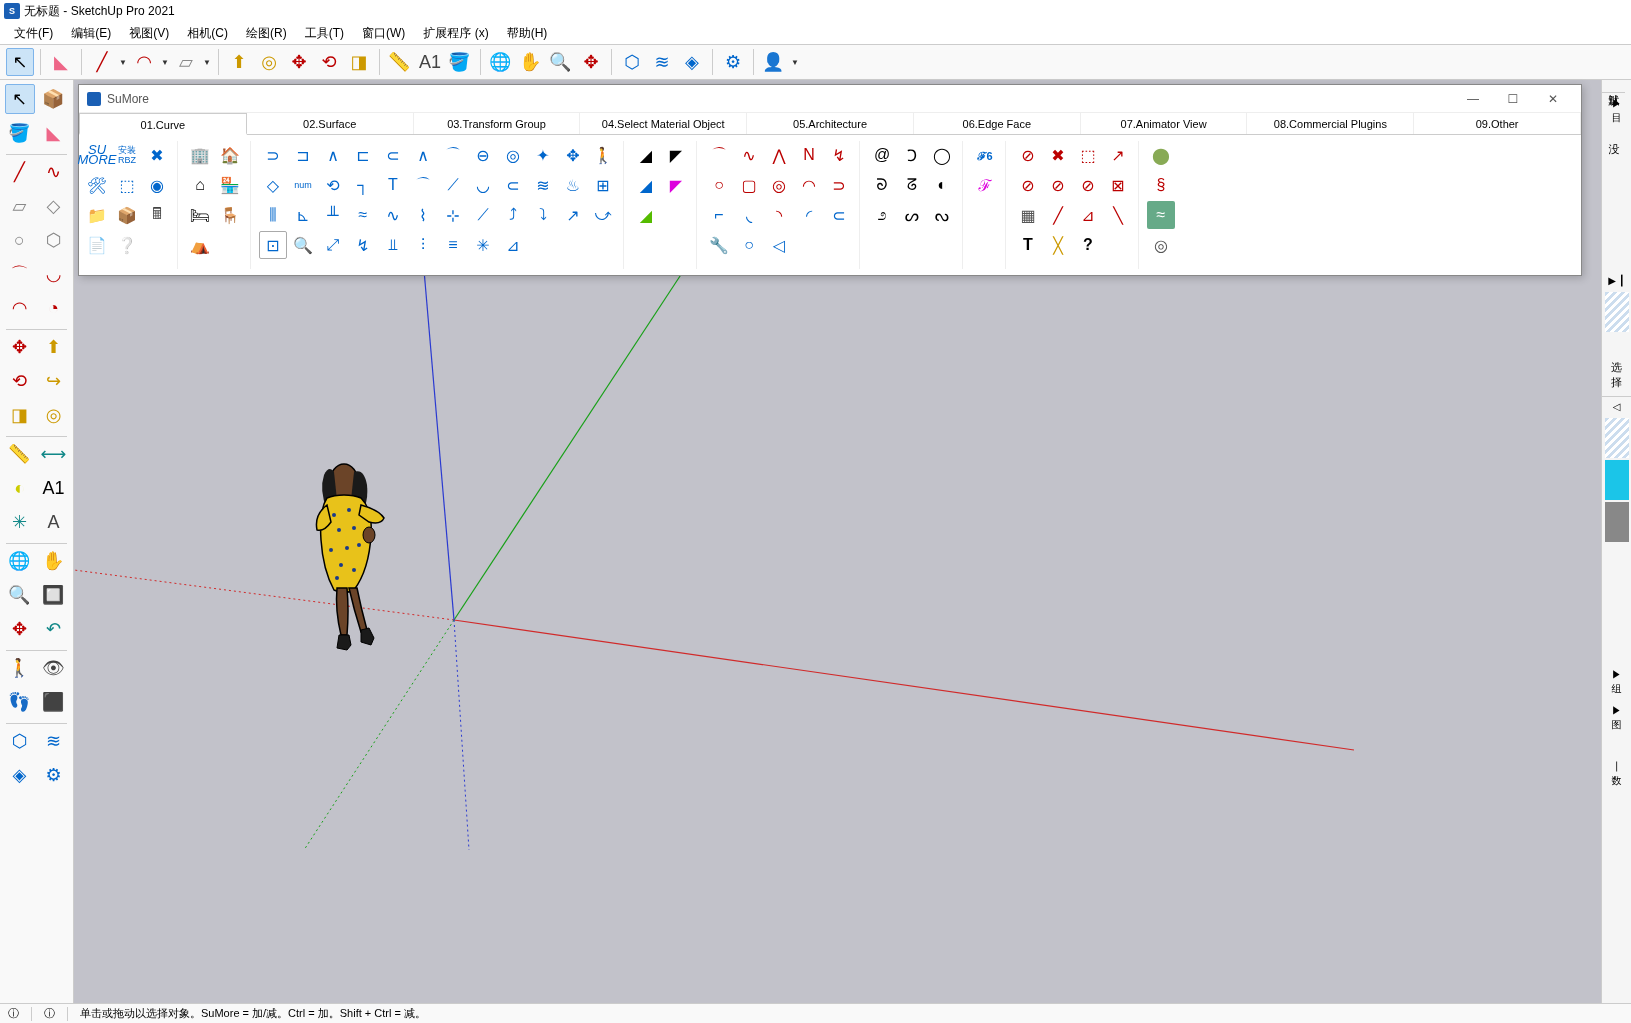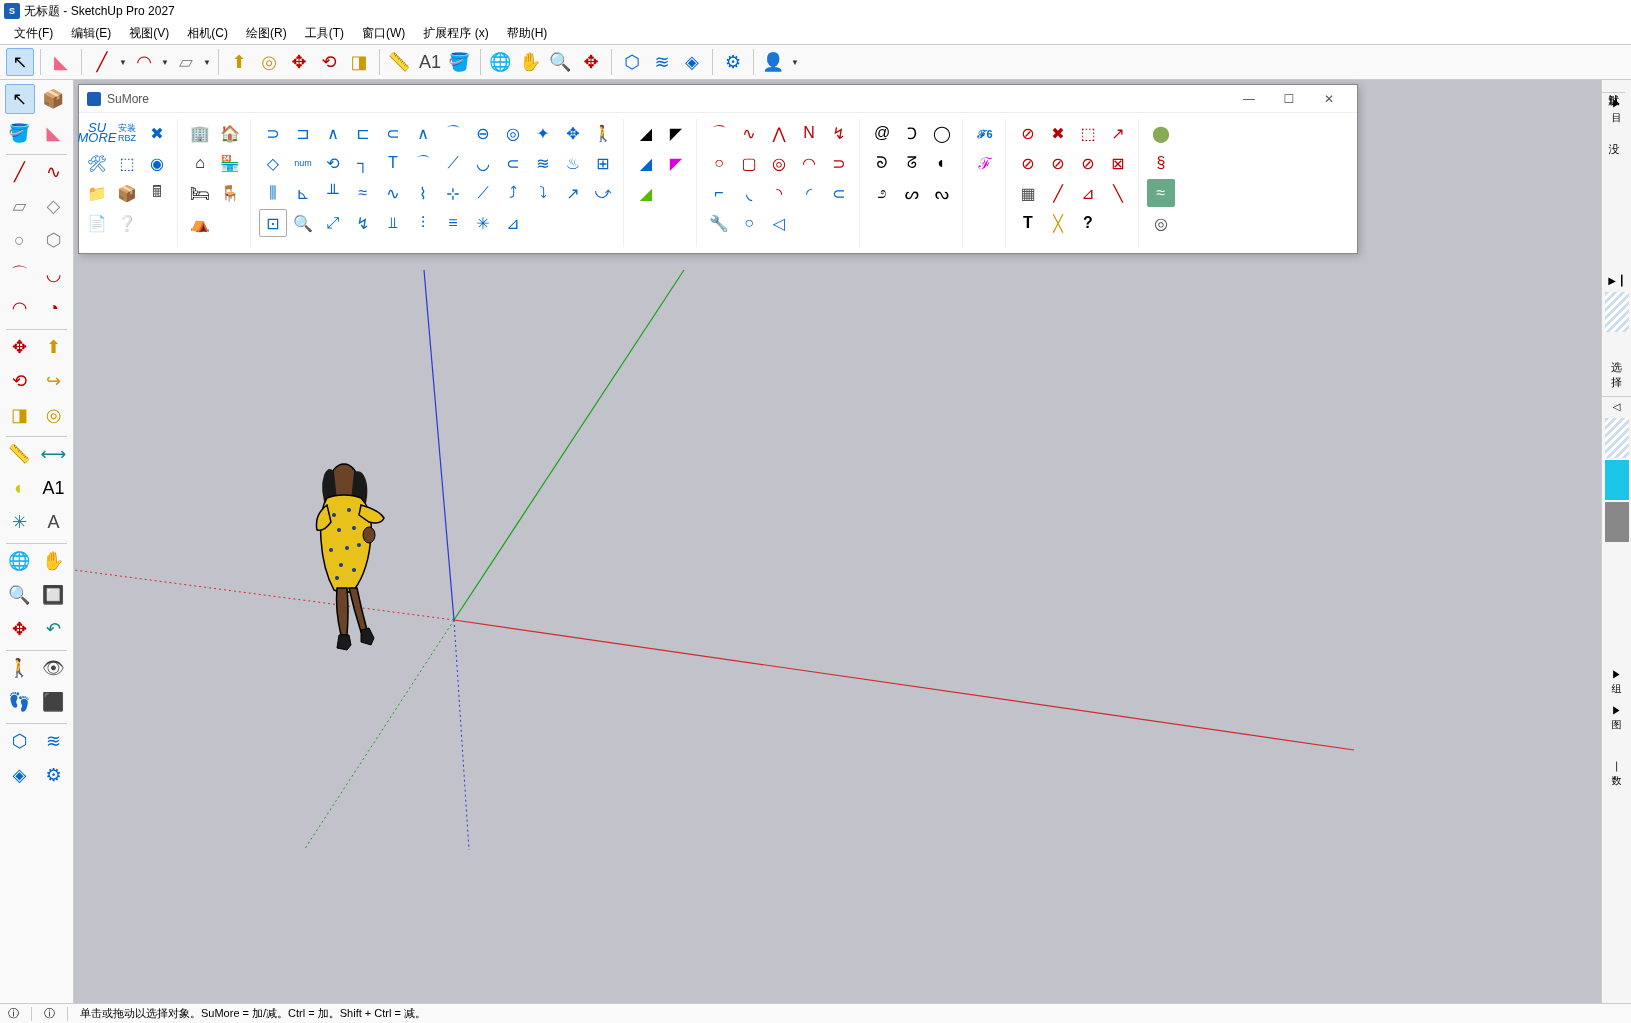--- a/index.html
+++ b/index.html
@@ -34,21 +34,21 @@
 
 .viewport { flex: 1; background: #c2c2ca; position: relative; overflow: hidden; }
 
 
 .right-sidebar { width: 30px; background: #f5f5f5; border-left: 1px solid #ccc; }
 .right-tab { writing-mode: vertical-rl; font-size: 11px; padding: 6px 4px; border-bottom: 1px solid #ccc; cursor: pointer; }
 .right-arrow { font-size:10px; padding:4px; text-align:center; }
 .right-swatch { width:24px; height:40px; margin:2px auto; }
 
 
-.sumore-panel { position: absolute; left: 78px; top: 84px; width: 1280px; background: #fff; border: 1px solid #888; box-shadow: 2px 2px 8px rgba(0,0,0,0.2); z-index: 100; }
+.sumore-panel { position: absolute; left: 78px; top: 84px; width: 1504px; background: #fff; border: 1px solid #888; box-shadow: 2px 2px 8px rgba(0,0,0,0.2); z-index: 100; }
 .sumore-title { height: 28px; display: flex; align-items: center; padding: 0 8px; background: #fff; border-bottom: 1px solid #eee; }
 .sumore-title .logo { width:14px; height:14px; background:#1a5fb4; border-radius:2px; margin-right:6px;}
 .sumore-title .spacer { flex: 1; }
 .sumore-title .win-btn { width: 40px; height: 24px; display: flex; align-items: center; justify-content: center; font-size: 12px; cursor: pointer; color:#555;}
 .sumore-tabs { display: flex; border-bottom: 1px solid #ccc; height: 22px; }
 .sumore-tab { flex: 1; text-align: center; font-size: 11px; line-height: 22px; cursor: pointer; border-right: 1px solid #eee; }
 .sumore-tab.active { background: #fff; border-bottom: 2px solid #fff; margin-bottom:-1px; border-top:1px solid #ccc; border-left:1px solid #ccc; border-right:1px solid #ccc;}
 .sumore-body { display: flex; padding: 6px 4px; gap: 8px; min-height: 140px; }
 .tool-group { display: flex; flex-direction: column; gap: 2px; border-right: 1px solid #eee; padding-right: 6px; }
 .tool-group:last-child { border-right: none; }
@@ -63,21 +63,21 @@
 .figure { position: absolute; left: 290px; top: 460px; }
 
 
 .axes { position: absolute; inset: 0; width: 100%; height: 100%; pointer-events: none; }
 </style>
 </head>
 <body>
 
 <div class="title-bar">
   <div class="logo">S</div>
-  <div class="title-text">无标题 - SketchUp Pro 2027</div>
+  <div class="title-text">无标题 - SketchUp Pro 2021</div>
 </div>
 
 <div class="menu-bar">
   <span>文件(F)</span>
   <span>编辑(E)</span>
   <span>视图(V)</span>
   <span>相机(C)</span>
   <span>绘图(R)</span>
   <span>工具(T)</span>
   <span>窗口(W)</span>
@@ -274,20 +274,31 @@
 
 <div class="sumore-panel">
   <div class="sumore-title">
     <div class="logo"></div>
     <span style="color:#555;">SuMore</span>
     <div class="spacer"></div>
     <div class="win-btn">—</div>
     <div class="win-btn">☐</div>
     <div class="win-btn">✕</div>
   </div>
+  <div class="sumore-tabs">
+    <div class="sumore-tab active">01.Curve</div>
+    <div class="sumore-tab">02.Surface</div>
+    <div class="sumore-tab">03.Transform Group</div>
+    <div class="sumore-tab">04.Select Material Object</div>
+    <div class="sumore-tab">05.Architecture</div>
+    <div class="sumore-tab">06.Edge Face</div>
+    <div class="sumore-tab">07.Animator View</div>
+    <div class="sumore-tab">08.Commercial Plugins</div>
+    <div class="sumore-tab">09.Other</div>
+  </div>
   <div class="sumore-body">
 
     <div class="tool-group">
       <div class="tool-row">
         <div class="sm-tool" style="color:#06c;font-size:13px;line-height:10px;text-align:center;font-style:italic;">SU MORE</div>
         <div class="sm-tool" style="color:#06c;font-size:9px;line-height:10px;text-align:center;">安装 RBZ</div>
         <div class="sm-tool" style="color:#06c;">✖</div>
       </div>
       <div class="tool-row">
         <div class="sm-tool" style="color:#06c;">🛠</div>

